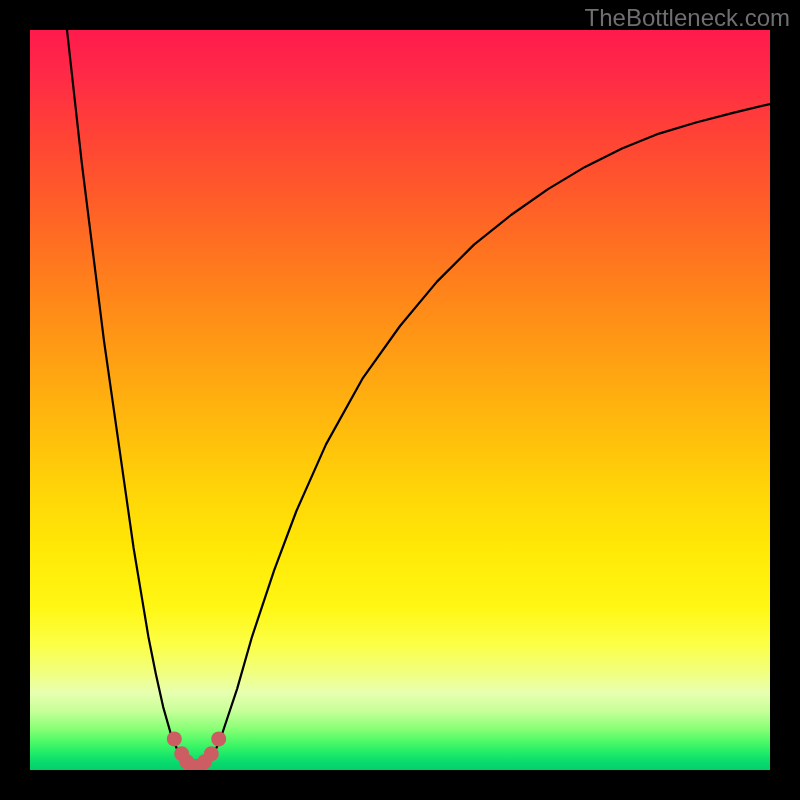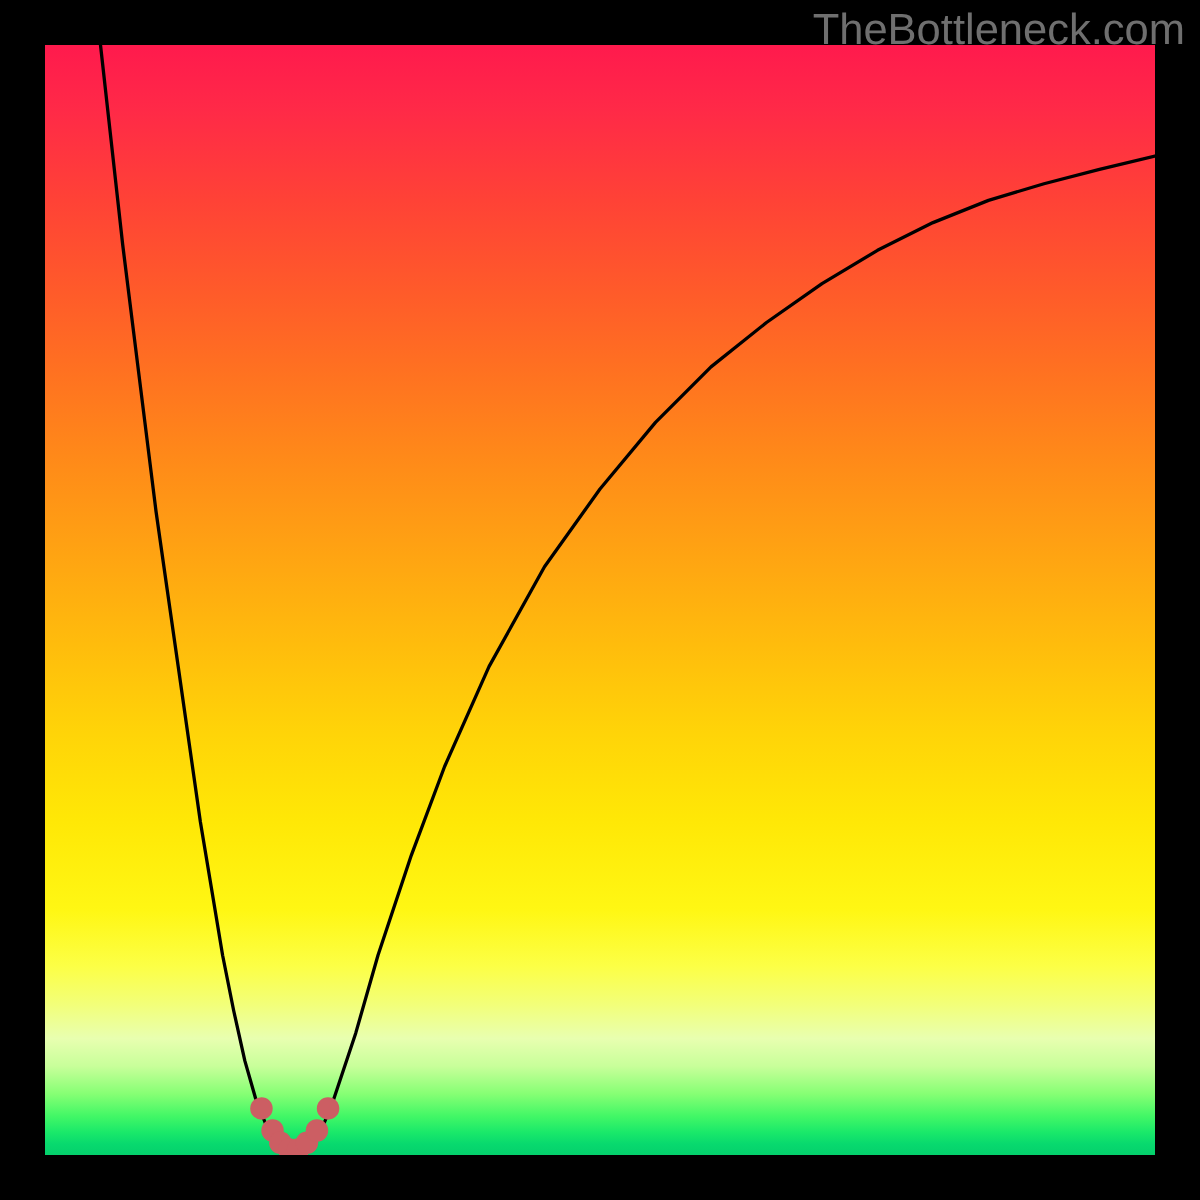--- a/index.html
+++ b/index.html
@@ -62,21 +62,21 @@
     left: 0;
     top: 0;
     width: 740px;
     height: 740px;
   }
   .watermark {
     position: absolute;
     top: 4px;
     right: 10px;
     color: #6f6f6f;
-    font-size: 29px;
+    font-size: 24px;
     font-weight: 400;
     letter-spacing: 0px;
     user-select: none;
   }
 </style>
 </head>
 <body>
 
 <div class="frame">
 

